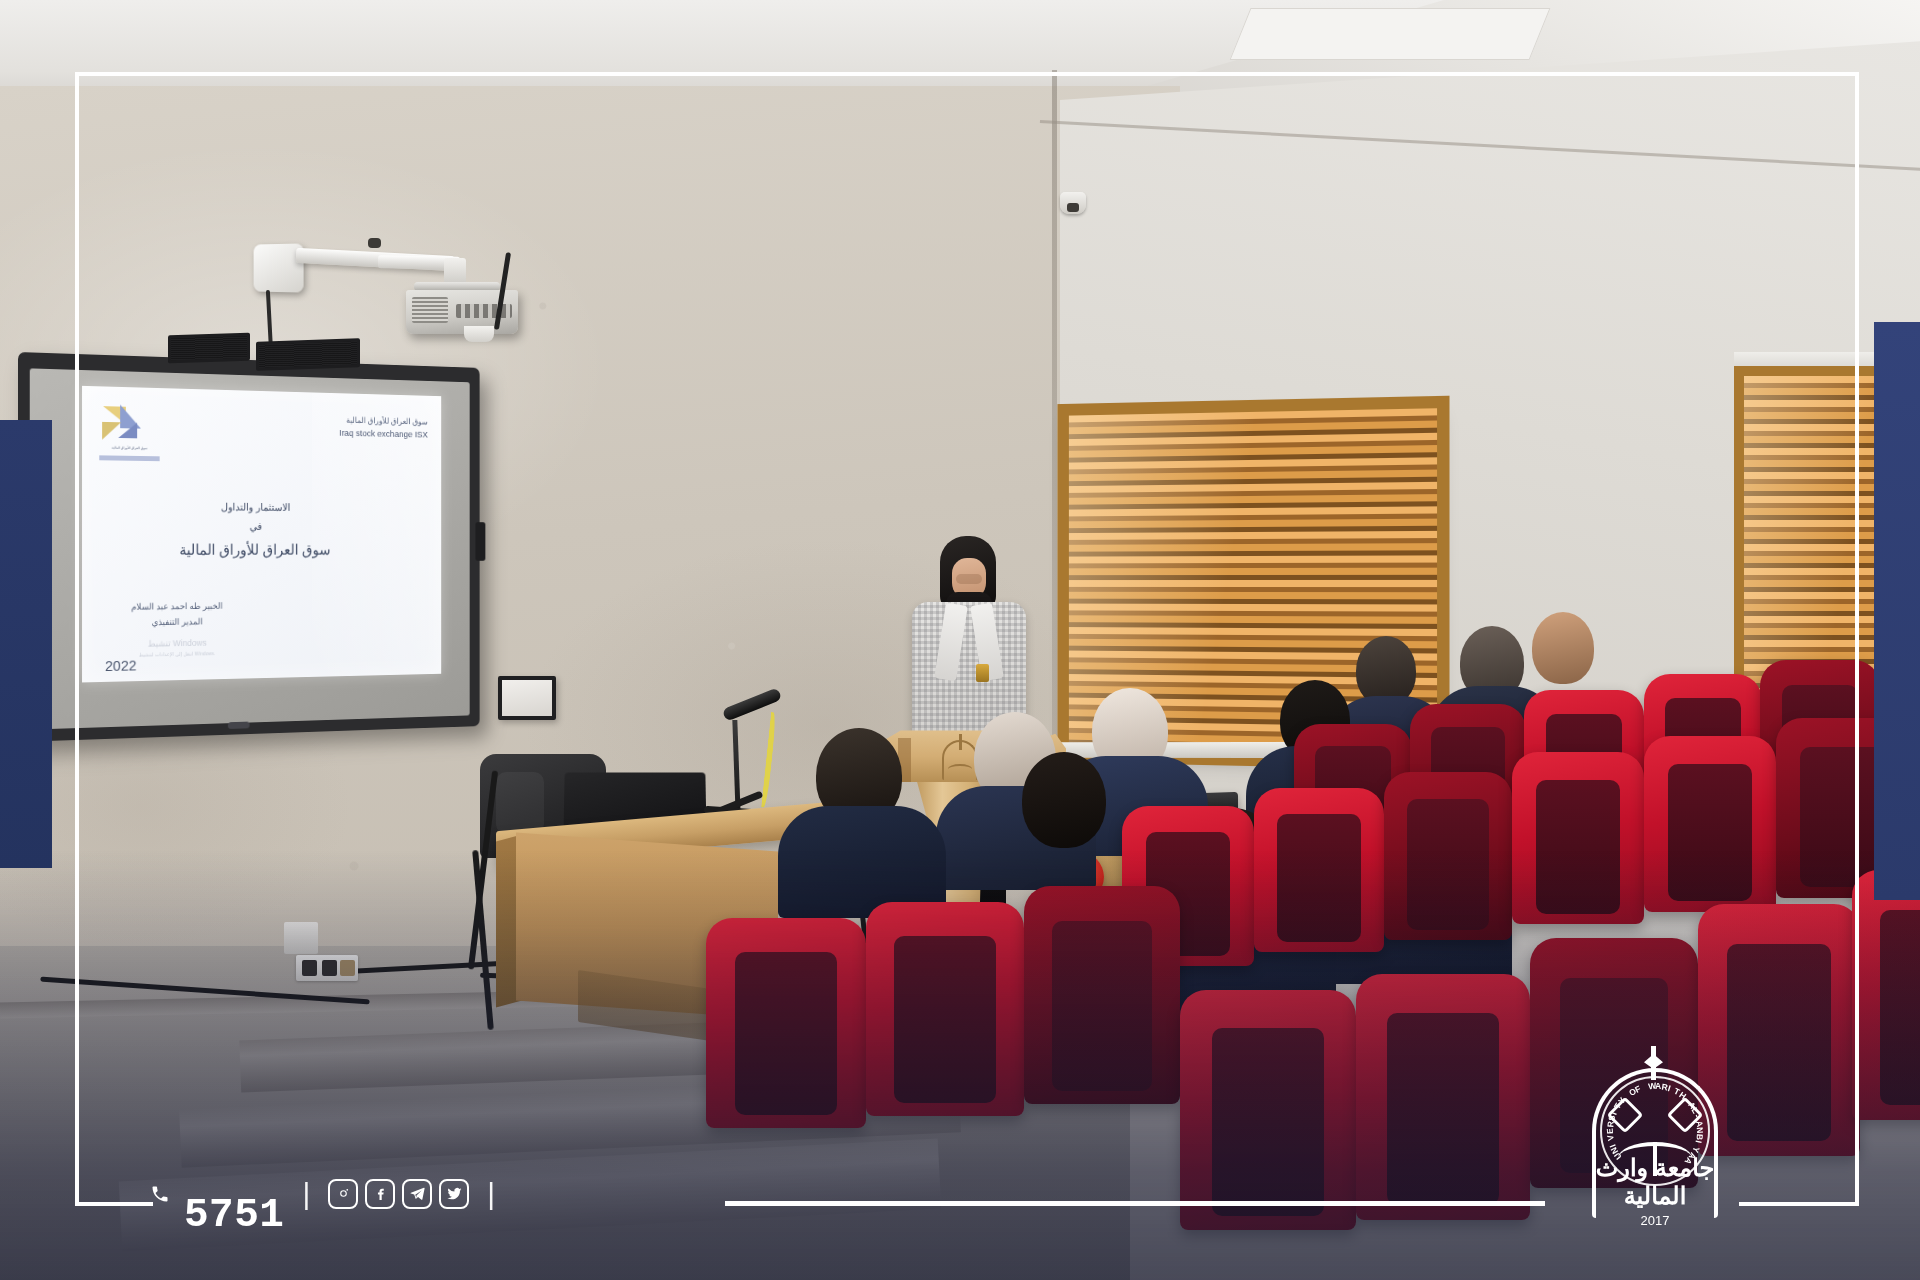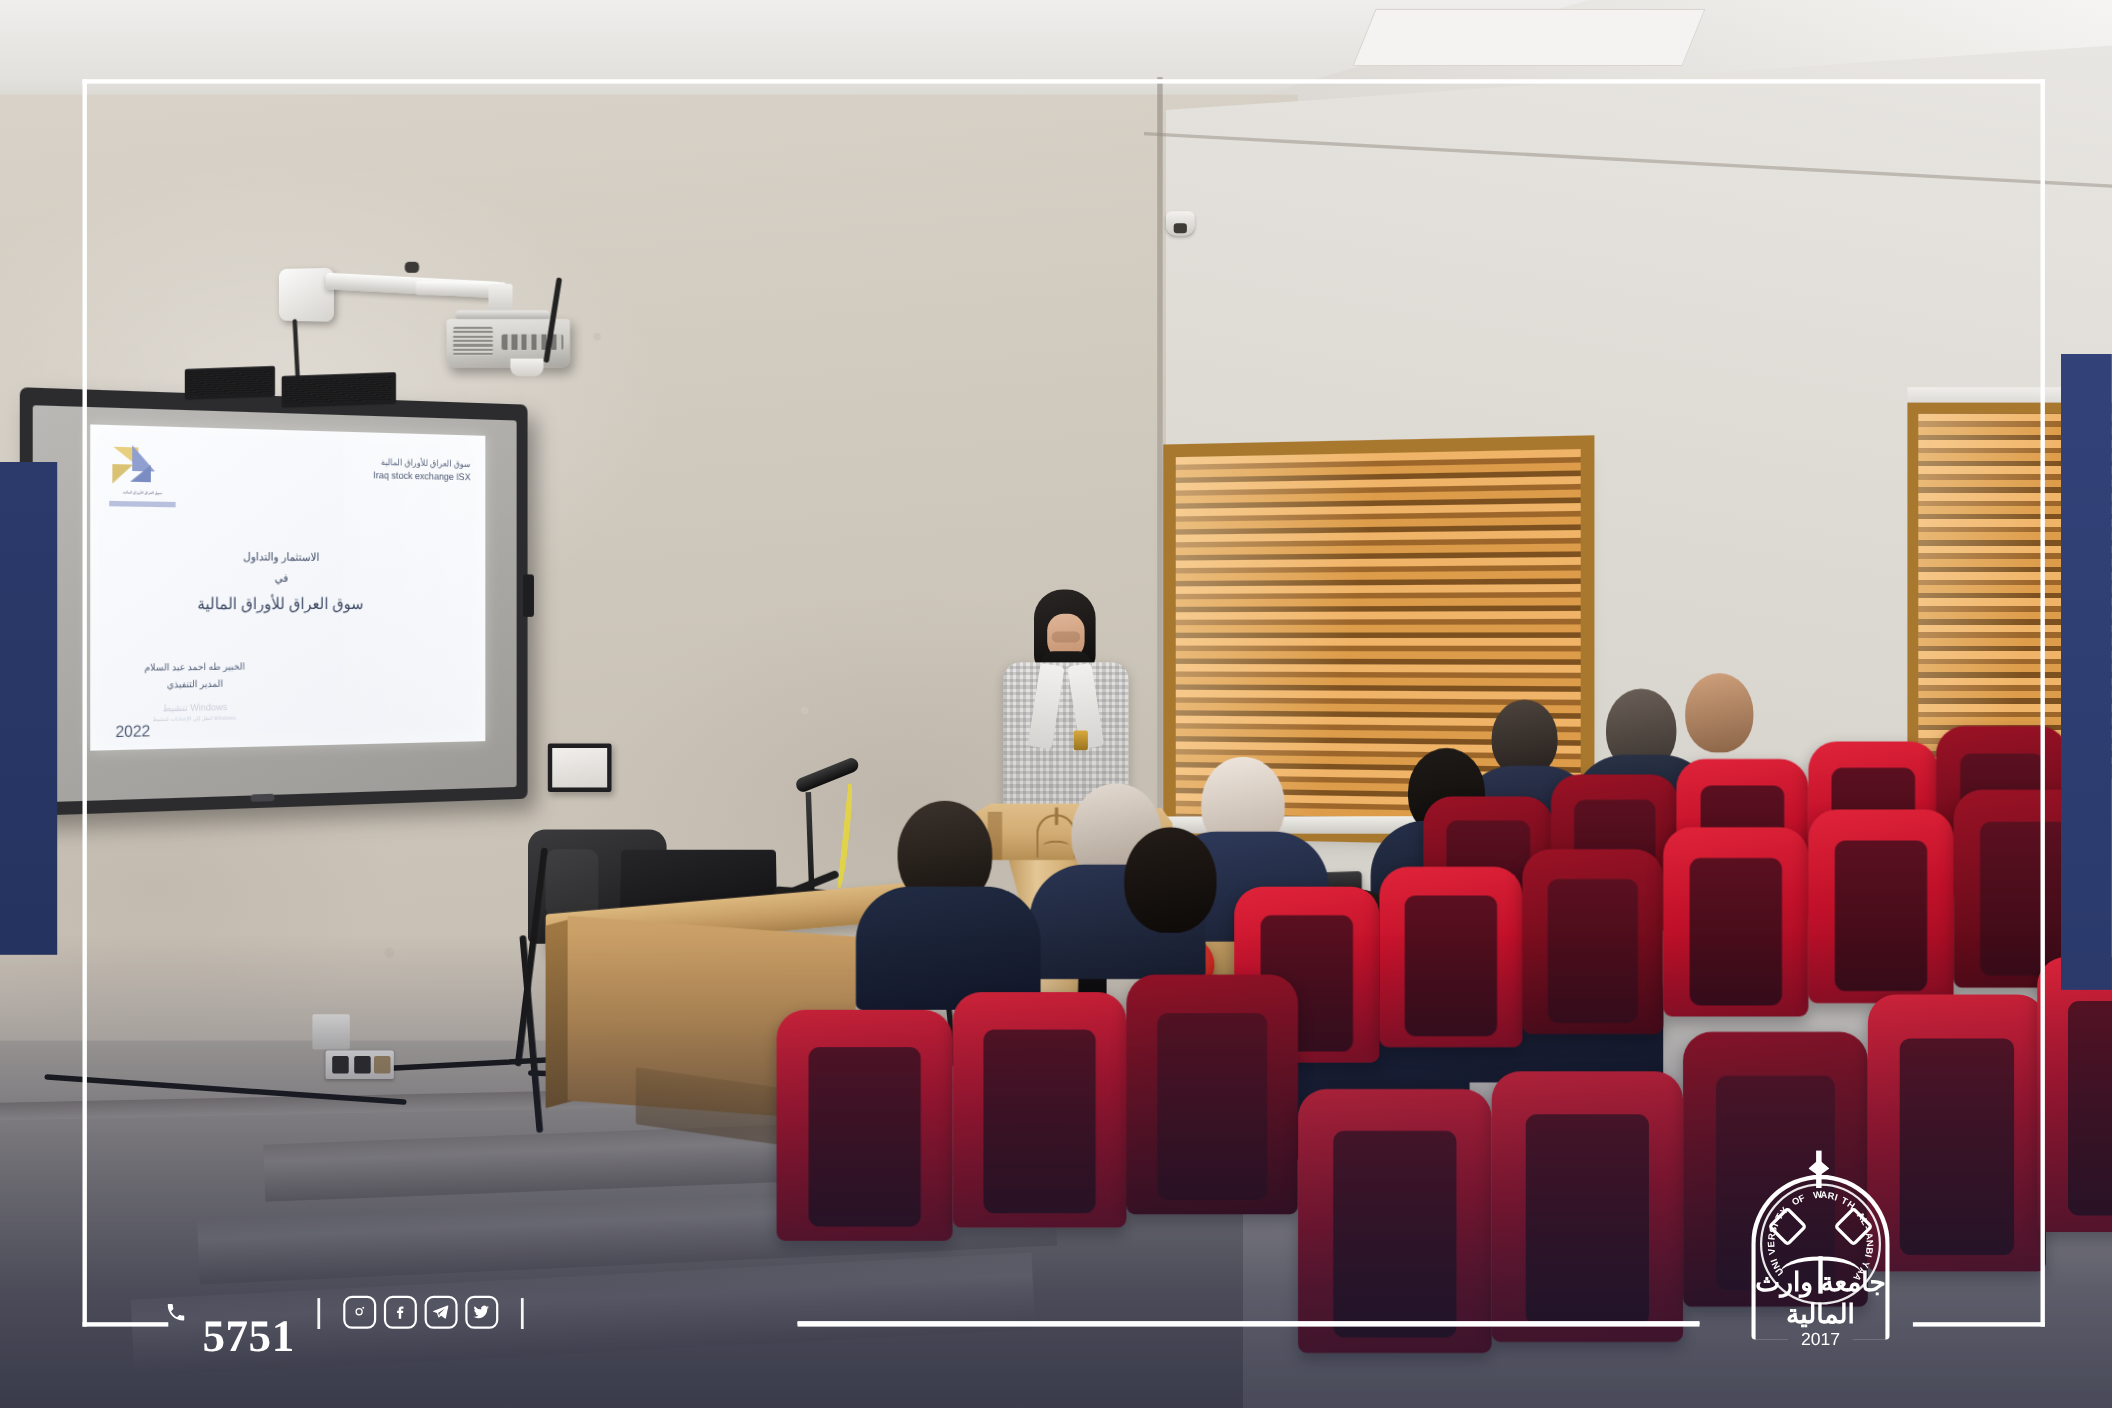--- a/index.html
+++ b/index.html
@@ -356,21 +356,21 @@
   .fr-b1 { position:absolute; left:0; bottom:0; width:78px; height:4px; background:#fff; }
   .fr-b2 { position:absolute; left:650px; bottom:0; width:820px; height:4px; background:#fff; }
   .fr-b3 { position:absolute; right:0; bottom:0; width:120px; height:4px; background:#fff; }
 
   
   .footer { position:absolute; left:150px; bottom:42px; color:#fff; }
   .f-row1 { display:flex; align-items:center; gap:14px; }
   .f-phone-ic { width:20px; height:24px; position:relative; }
   .f-phone-ic svg { width:20px; height:24px; fill:#fff; }
   .f-5751 { font-size:41px; font-weight:bold; letter-spacing:.5px;
-            font-family:Liberation Serif, serif;margin-top:43px; }
+            font-family:Liberation Mono, monospace;margin-top:43px; }
   .f-sep { font-size:30px; font-weight:300; opacity:.95; padding:0 4px; }
   .f-socials { display:flex; gap:7px; align-items:center; }
   .f-soc { width:30px; height:30px; border:2px solid #fff; border-radius:8px;
            display:flex; align-items:center; justify-content:center; }
   .f-soc svg { width:17px; height:17px; fill:#fff; }
   .f-url { font-size:37px; font-weight:bold; letter-spacing:.5px; }
   .f-row2 { margin-top:8px; display:flex; gap:26px; font-size:27px; letter-spacing:.3px; }
 
   .f-hline { position:absolute; left:725px; bottom:76px; width:820px; height:3px;
              background:#fff; }
@@ -385,21 +385,21 @@
   .ul-ring { position:absolute; left:30px; top:30px; width:110px; height:110px;
              border:2px solid rgba(255,255,255,.9); border-radius:50%; }
   .ul-text { position:absolute; left:30px; top:30px; width:110px; height:110px; }
   .ul-text span { position:absolute; left:50%; top:50%; font-size:8.5px; font-weight:bold;
              letter-spacing:.5px; transform-origin:0 0; white-space:pre; }
   .ul-book { position:absolute; left:48px; top:96px; width:74px; height:32px;
              border-top:4px solid #fff; border-radius:50% 50% 0 0; }
   .ul-book::after{content:"";position:absolute;left:35px;top:-4px;width:4px;height:34px;background:#fff;}
   .ul-ar { position:absolute; left:12px; bottom:22px; width:146px; text-align:center;
              font-size:24px; font-weight:bold; direction:rtl; }
-  .ul-yr { position:absolute; left:12px; bottom:4px; width:146px; text-align:center; font-size:16px;margin-top:12px; }
+  .ul-yr { position:absolute; left:12px; bottom:4px; width:146px; text-align:center; font-size:13px;margin-top:12px; }
   .ul-motif { position:absolute; top:56px; width:26px; height:26px; border:3px solid #fff;
              border-radius:4px; transform:rotate(45deg); }
   .ul-motif.l { left:42px; } .ul-motif.r { left:102px; }
 </style>
 </head>
 <body>
 
 <div class="stage">
 
   <div class="photo">

